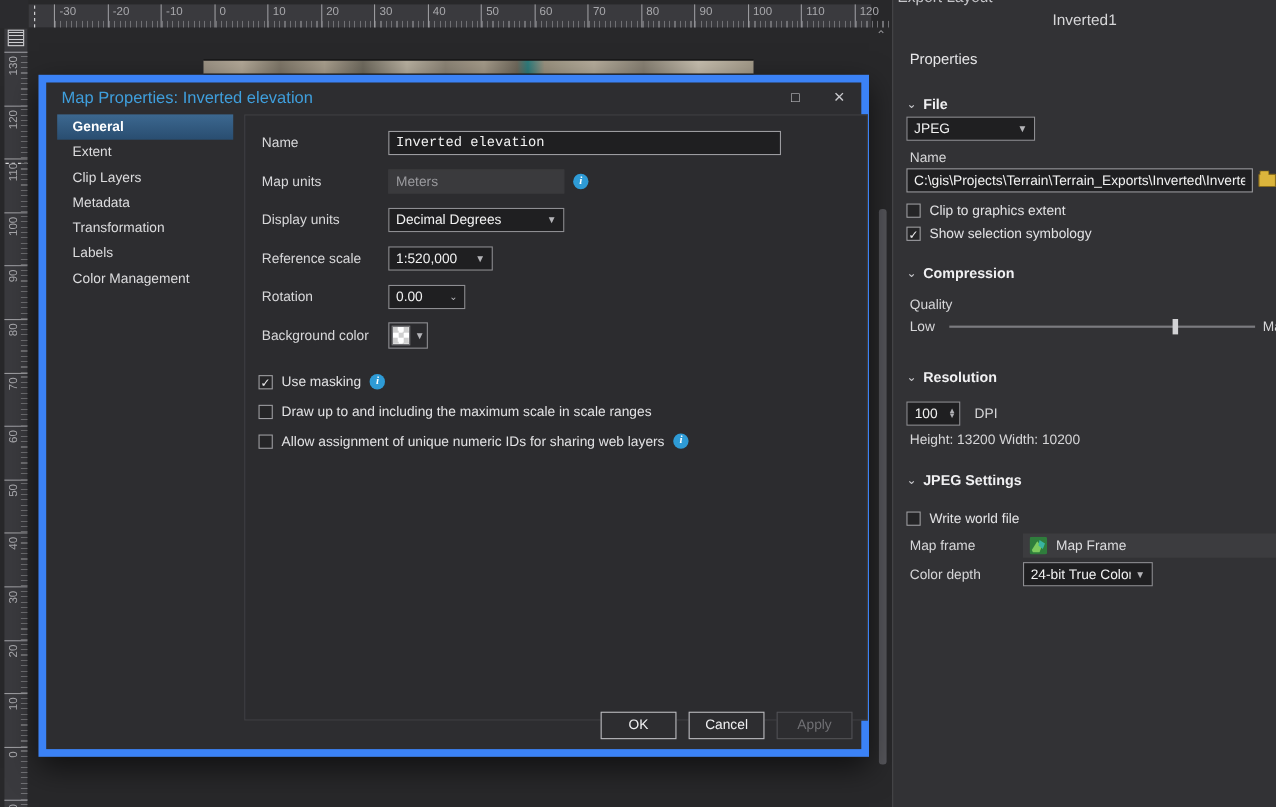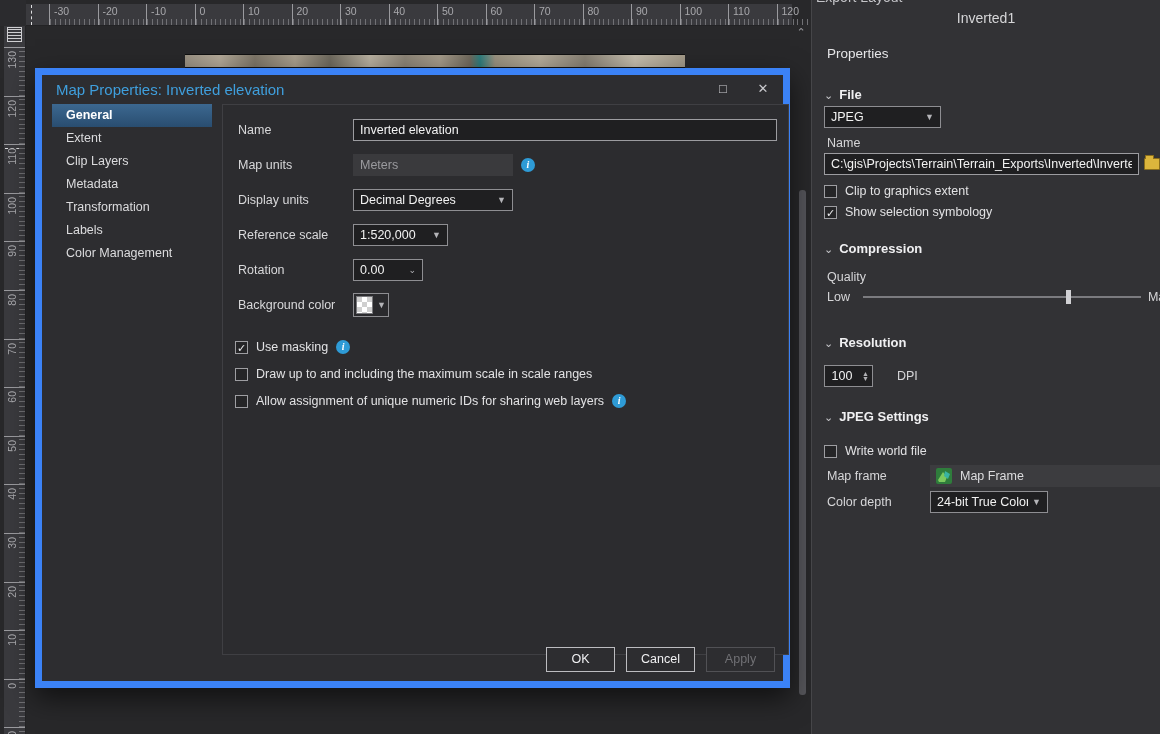--- a/index.html
+++ b/index.html
@@ -91,21 +91,21 @@
   .pane-cb { margin:9px 0 0 12px; }
   #slider-row { margin-top:5px; height:16px; }
   #slider-track-wrap { position:relative; flex:none; width:278px; height:16px; margin-left:13px; }
   #slider-track { position:absolute; left:0; right:0; top:7px; height:2px; background:#7b7b7f; }
   #slider-handle { position:absolute; top:1px; width:5px; height:14px; background:#d2d2d5; }
   #max-label { margin-left:7px; color:#d6d6d8; white-space:nowrap; }
   #spinner-row { margin-top:15px; }
   #dpi-spinner { width:49px; height:22px; border:1px solid #8e8e92; background:#1f1f21; display:flex; align-items:center; }
   #dpi-value { flex:1; text-align:center; color:#f2f2f2; }
   #spin-arrows { width:13px; display:flex; flex-direction:column; align-items:center; color:#b0b0b4; font-size:7px; line-height:5px; }
-  #dpi-label { margin-left:24px; color:#d6d6d8; }
+  #dpi-label { margin-left:13px; color:#d6d6d8; }
   #dims-text { margin:6px 0 0 15px; color:#d6d6d8; }
   .lbl-col { width:103px; color:#d6d6d8; flex:none; margin-left:3px; }
   #mapframe-row { margin-top:7px; }
   #mapframe-combo { flex:none; width:230px; height:22px; background:#3c3c3f; display:flex; align-items:center; padding-left:6px; gap:8px; }
   #mapframe-icon { width:16px; height:16px; flex:none; }
   #colordepth-row { margin-top:4px; }
   #colordepth-dd { width:118px; }
 </style>
 </head>
 <body>
@@ -227,21 +227,21 @@
     <div class="side-item">Clip Layers</div>
     <div class="side-item">Metadata</div>
     <div class="side-item">Transformation</div>
     <div class="side-item">Labels</div>
     <div class="side-item">Color Management</div>
   </div>
 
   <div id="dlg-content">
     <div class="form-row">
       <span class="f-label">Name</span>
-      <input class="txt-input" style="width: 424px;" value="Inverted elevation">
+      <input class="txt-input" style="width: 357px; font-family: Liberation Mono, monospace;" value="Inverted elevation">
     </div>
     <div class="form-row">
       <span class="f-label">Map units</span>
       <input class="txt-input disabled" style="width: 160px;" disabled="" value="Meters">
       <span class="info-icon">i</span>
     </div>
     <div class="form-row">
       <span class="f-label">Display units</span>
       <div class="dd" style="width:160px">
         <span class="dd-val">Decimal Degrees</span>
@@ -343,20 +343,21 @@
   <div class="p-row" id="spinner-row">
     <div id="dpi-spinner">
       <span id="dpi-value">100</span>
       <span id="spin-arrows">
           <span>▲</span>
           <span>▼</span>
         </span>
     </div>
     <span id="dpi-label">DPI</span>
   </div>
+  <div id="dims-text">Height: 13200 Width: 10200</div>
 
   <div class="sec-hdr" style="margin-top:22px">
     <span class="sec-chev">⌄</span>
     <span>JPEG Settings</span>
   </div>
   <div class="cb-row pane-cb" style="margin-top:20px">
     <span class="checkbox"></span>
     <span class="cb-label">Write world file</span>
   </div>
   <div class="p-row" id="mapframe-row">

